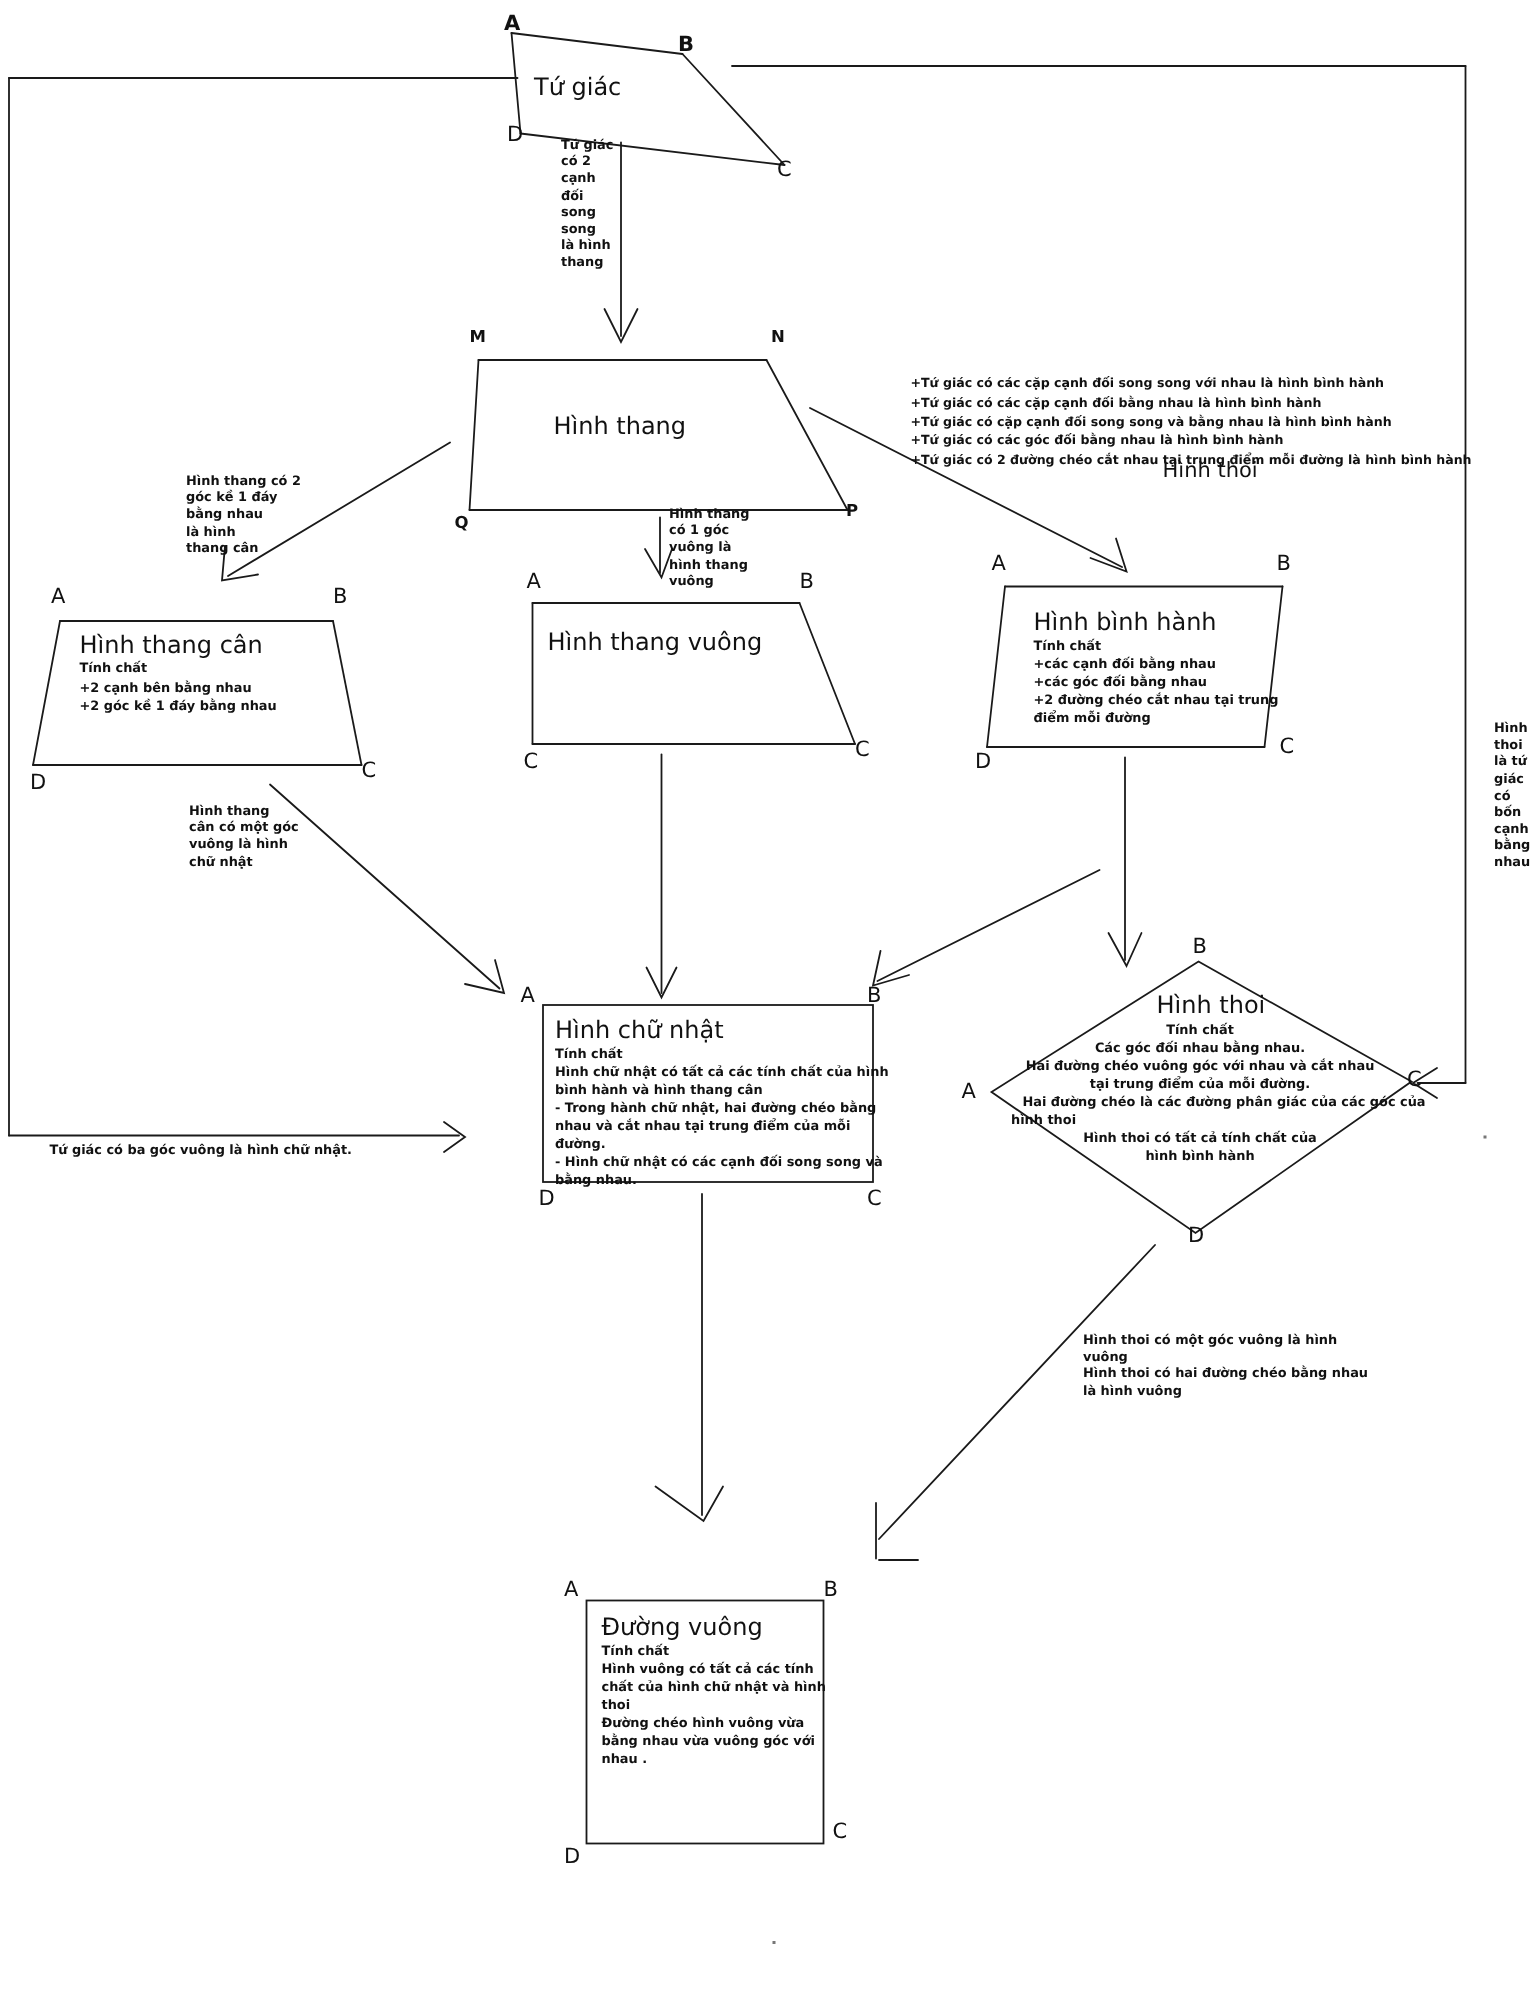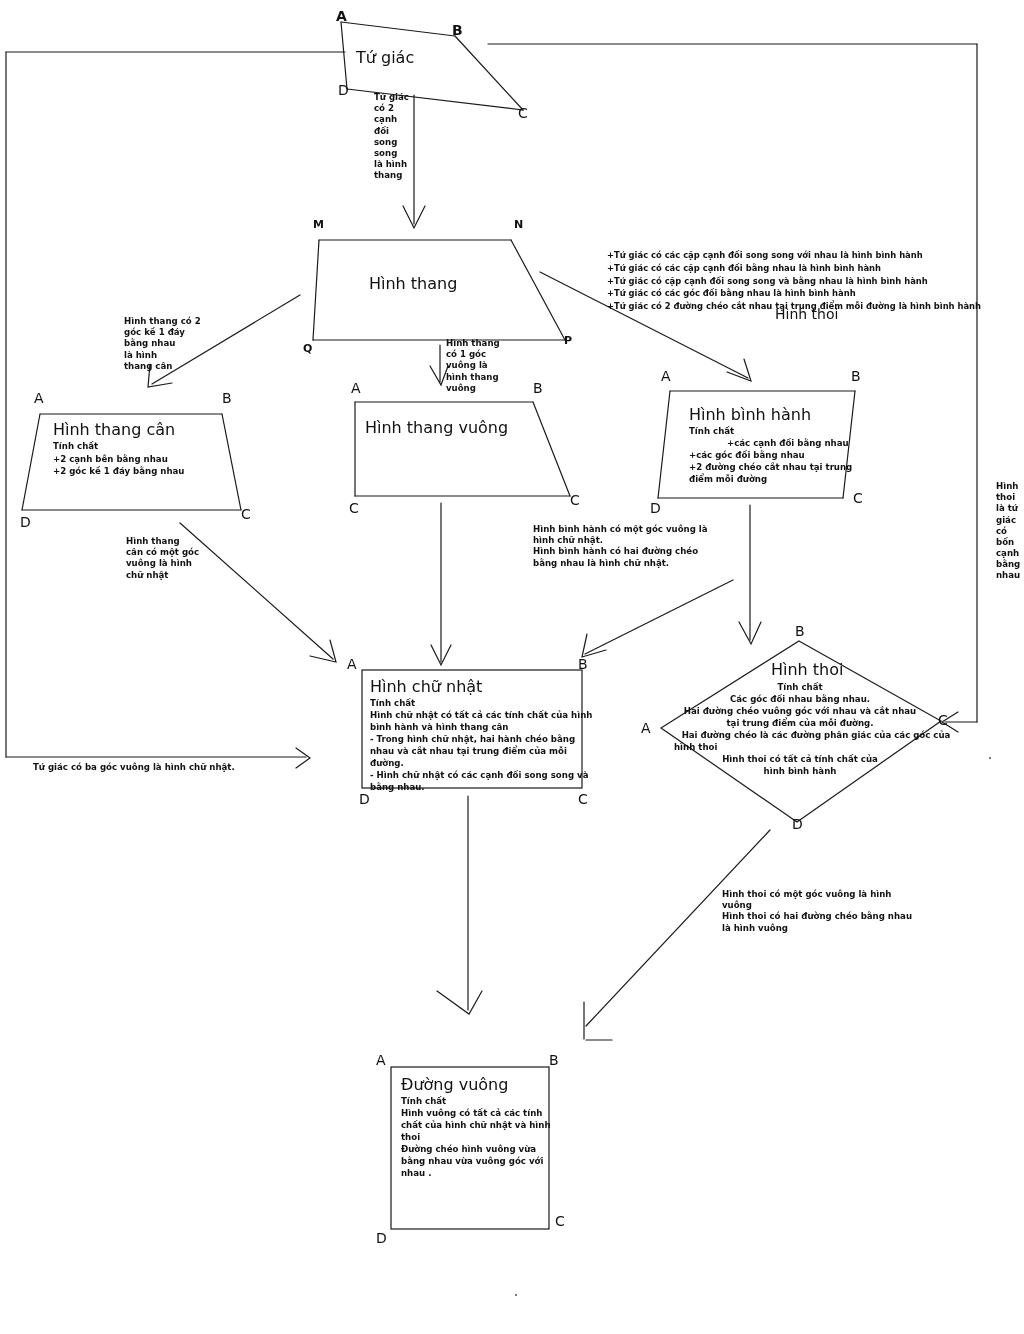--- a/index.html
+++ b/index.html
@@ -231,53 +231,49 @@
   <div class="vertex" style="left:349px; top:500px;">C</div>
   <div class="vertex" style="left:570px; top:492px;">C</div>
   <div class="shape-title big" style="left:365px; top:418px;">Hình thang vuông</div>
 
   <div class="vertex" style="left:661px; top:368px;">A</div>
   <div class="vertex" style="left:851px; top:368px;">B</div>
   <div class="vertex" style="left:650px; top:500px;">D</div>
   <div class="vertex" style="left:853px; top:490px;">C</div>
   <div class="shape-title big" style="left:689px; top:405px;">Hình bình hành</div>
   <div class="props" style="left:689px; top:426px;">Tính chất</div>
-  <div class="props" style="left:727px; top:438px;">+các cạnh đối bằng nhau</div>
+  <div class="props" style="left:689px; top:438px;">+các cạnh đối bằng nhau</div>
   <div class="props" style="left:689px; top:450px;">+các góc đối bằng nhau</div>
   <div class="props" style="left:689px; top:462px;">+2 đường chéo cắt nhau tại trung</div>
   <div class="props" style="left:689px; top:474px;">điểm mỗi đường</div>
 
   <div class="note" style="left:126px; top:536px; white-space:pre;">Hình thang
 cân có một góc
 vuông là hình
 chữ nhật</div>
-  <div class="note" style="left:533px; top:524px; white-space:pre;">Hình bình hành có một góc vuông là
-hình chữ nhật.
-Hình bình hành có hai đường chéo
-bằng nhau là hình chữ nhật.</div>
   <div class="note" style="left:33px; top:762px; white-space:pre;">Tứ giác có ba góc vuông là hình chữ nhật.</div>
   <div class="note" style="left:996px; top:481px; white-space:pre; width:34px;">Hình
 thoi
 là tứ
 giác
 có
 bốn
 cạnh
 bằng
 nhau</div>
 
   <div class="vertex" style="left:347px; top:656px;">A</div>
   <div class="vertex" style="left:578px; top:656px;">B</div>
   <div class="vertex" style="left:359px; top:791px;">D</div>
   <div class="vertex" style="left:578px; top:791px;">C</div>
   <div class="shape-title big" style="left:370px; top:677px;">Hình chữ nhật</div>
   <div class="props" style="left:370px; top:698px;">Tính chất</div>
   <div class="props" style="left:370px; top:710px;">Hình chữ nhật có tất cả các tính chất của hình</div>
   <div class="props" style="left:370px; top:722px;">bình hành và hình thang cân</div>
-  <div class="props" style="left:370px; top:734px;">- Trong hình chữ nhật, hai hành chéo bằng</div>
+  <div class="props" style="left:370px; top:734px;">- Trong hành chữ nhật, hai đường chéo bằng</div>
   <div class="props" style="left:370px; top:746px;">nhau và cắt nhau tại trung điểm của mỗi</div>
   <div class="props" style="left:370px; top:758px;">đường.</div>
   <div class="props" style="left:370px; top:770px;">- Hình chữ nhật có các cạnh đối song song và</div>
   <div class="props" style="left:370px; top:782px;">bằng nhau.</div>
 
   <div class="vertex" style="left:795px; top:623px;">B</div>
   <div class="vertex" style="left:641px; top:720px;">A</div>
   <div class="vertex" style="left:938px; top:712px;">C</div>
   <div class="vertex" style="left:792px; top:816px;">D</div>
   <div class="shape-title big" style="left:771px; top:660px;">Hình thoi</div>

